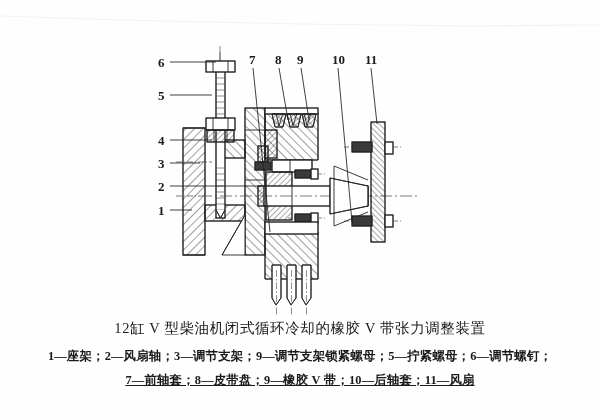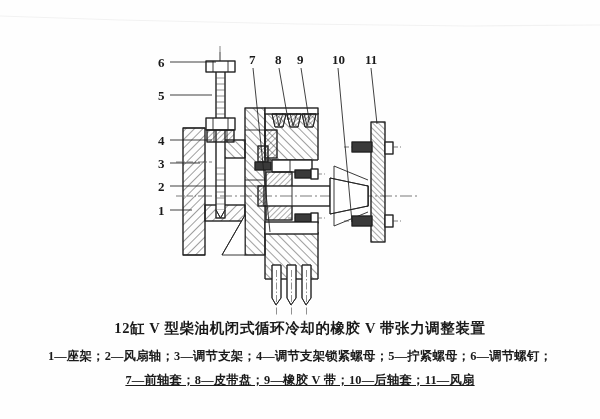--- a/index.html
+++ b/index.html
@@ -17,21 +17,21 @@
   #drawing{position:absolute;left:0;top:0;width:600px;height:315px;}
   #drawing svg{display:block;}
 
   
   #caption{
     position:absolute;left:0;top:318px;width:600px;
     text-align:center;
   }
   #fig-title{
     font-size:14.5px;
-    font-weight:bold;
+    font-weight:normal;
     letter-spacing:0.6px;
     line-height:20px;
     white-space:nowrap;
   }
   .legend-line{
     font-size:12.4px;
     font-weight:bold;
     letter-spacing:0.2px;
     line-height:21px;
     white-space:nowrap;
@@ -321,17 +321,17 @@
         <text x="275" y="64">8</text>
         <text x="297" y="64">9</text>
         <text x="332" y="64">10</text>
         <text x="365" y="64">11</text>
       </g>
     </svg>
   </div>
 
   <div id="caption">
     <div id="fig-title">12缸 V 型柴油机闭式循环冷却的橡胶 V 带张力调整装置</div>
-    <div id="legend-1" class="legend-line">1—座架；2—风扇轴；3—调节支架；4—调节支架锁紧螺母；5—拧紧螺母；6—调节螺钉；</div>
+    <div id="legend-1" class="legend-line">1—座架；2—风扇轴；3—调节支架；9—调节支架锁紧螺母；5—拧紧螺母；6—调节螺钉；</div>
     <div id="legend-2" class="legend-line">7—前轴套；8—皮带盘；9—橡胶 V 带；10—后轴套；11—风扇</div>
   </div>
 
 </div>
 
 </body></html>

